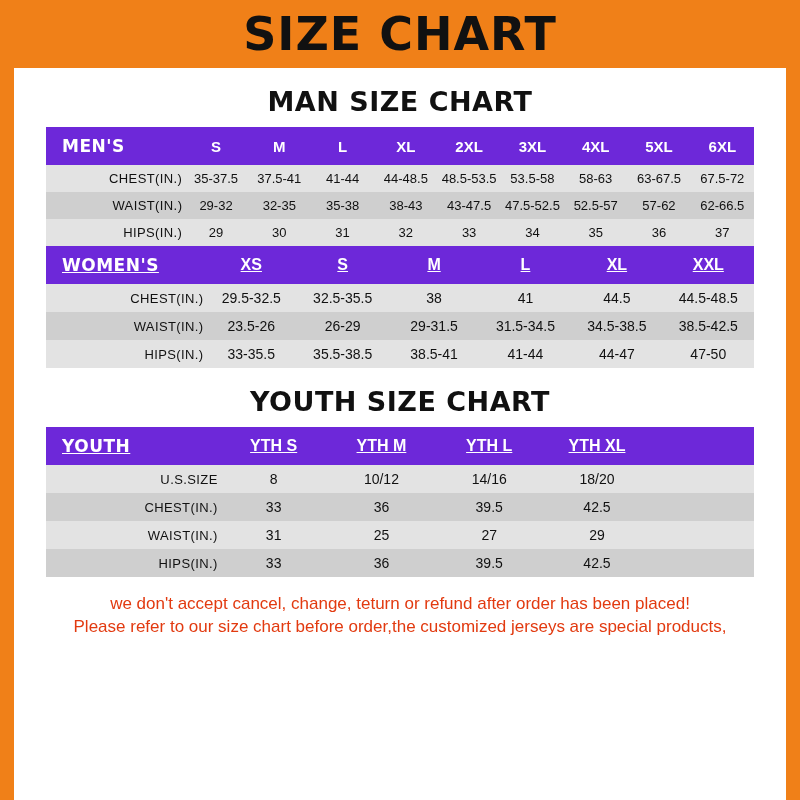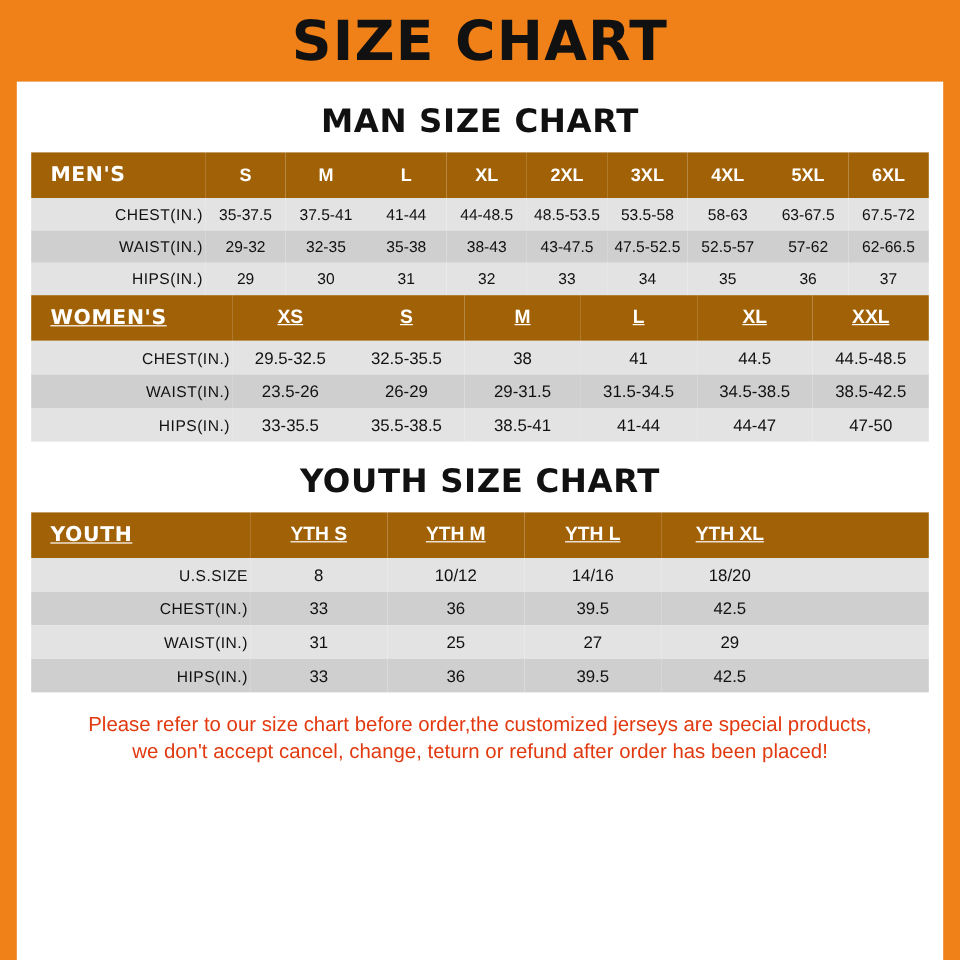--- a/index.html
+++ b/index.html
@@ -33,21 +33,21 @@
   .banner-title {
     font-family: "DejaVu Sans", sans-serif;
     font-weight: bold;
     font-size: 46px;
     letter-spacing: 1px;
     color: #111111;
     line-height: 1;
     text-align: center;
   }
   .content {
-    padding: 0 12px;
+    padding: 0 32px;
   }
   .section-title {
     text-align: center;
     font-family: "DejaVu Sans", sans-serif;
     font-weight: bold;
     font-size: 27px;
     color: #111111;
     margin: 18px 0 10px 0;
     letter-spacing: 0.5px;
   }
@@ -58,21 +58,21 @@
   }
   table.size-table th,
   table.size-table td {
     text-align: center;
     font-family: "Liberation Sans", sans-serif;
     color: #111111;
     white-space: nowrap;
   }
   
   table.size-table thead tr {
-    background: #a16207;
+    background: #6d28d9;
     margin-left: 40px;
   }
   table.size-table thead th {
     color: #ffffff;
     font-size: 15px;
     font-weight: bold;
     padding: 9px 2px;
   }
   table.size-table thead th.rowlabel {
     text-align: left;
@@ -266,18 +266,18 @@
             <td>36</td>
             <td>39.5</td>
             <td>42.5</td>
             <td></td>
           </tr>
         </tbody>
       </table>
     </div>
 
     <div class="footer-note">
+      <div>we don't accept cancel, change, teturn or refund after order has been placed!</div>
       <div>Please refer to our size chart before order,the customized jerseys are special products,</div>
-      <div>we don't accept cancel, change, teturn or refund after order has been placed!</div>
     </div>
 
   </div>
 </div>
 
 </body></html>

